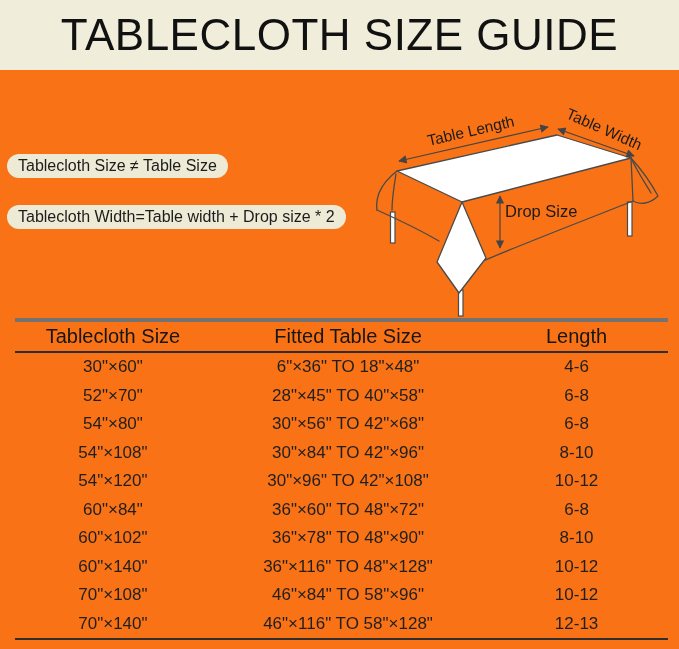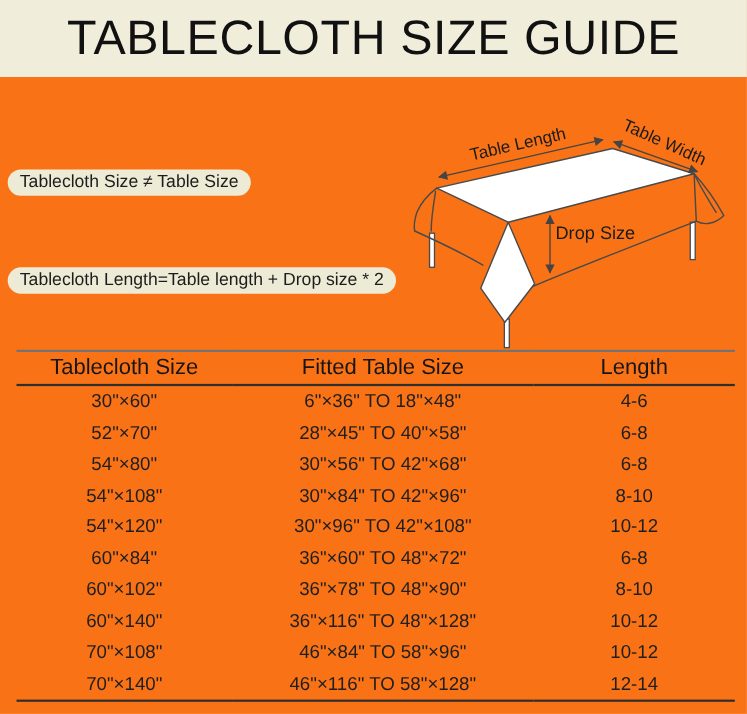--- a/index.html
+++ b/index.html
@@ -8,38 +8,38 @@
   .banner{position:absolute;left:0;top:0;width:679px;height:70px;background:#f0eeda;
           display:flex;align-items:center;justify-content:center;}
   .banner h1{margin:0;font-size:44px;font-weight:400;letter-spacing:0.5px;color:#111;white-space:nowrap;}
   .note{position:absolute;left:7px;height:24px;line-height:24px;background:#edebd5;
         border-radius:12px;padding:0 11px;font-size:16px;white-space:nowrap;color:#1c1c1c;}
   .note1{top:154px;}
   .note2{top:205px;}
   .note3{top:243px;}
   .diagram{position:absolute;left:372px;top:92px;width:307px;height:232px;}
   .tablewrap{position:absolute;left:15px;top:318px;width:653px;}
-  table.sizes{width:100%;border-collapse:collapse;border-top:2px solid #737373;border-bottom:2px solid #2e2e2e;}
+  table.sizes{width:100%;border-collapse:collapse;border-top:4px solid #737373;border-bottom:2px solid #2e2e2e;}
   table.sizes th{font-weight:400;font-size:20px;height:29px;border-bottom:2px solid #2e2e2e;
                  text-align:center;vertical-align:middle;color:#161616;padding:0;}
   table.sizes td{font-size:17px;height:28.5px;text-align:center;vertical-align:middle;
                  color:#1f1f1f;padding:0;}
   svg text{font-family:"Liberation Sans",sans-serif;fill:#1b1b1b;}
 </style>
 </head>
 <body>
 
 <div class="page">
 
   <div class="banner">
     <h1>TABLECLOTH SIZE GUIDE</h1>
   </div>
 
   <div class="note note1">Tablecloth Size ≠ Table Size</div>
-  <div class="note note3">Tablecloth Length=Table length + Drop size * 2</div>
+  <div class="note note2">Tablecloth Width=Table width + Drop size * 2</div>
 
   <svg class="diagram" viewBox="372 92 307 232" width="307" height="232">
     <defs>
       <marker id="ah" viewBox="0 0 10 10" refX="9" refY="5" markerWidth="9" markerHeight="7" orient="auto-start-reverse">
         <path d="M0,0 L10,5 L0,10 z" fill="#444"></path>
       </marker>
     </defs>
 
     <g stroke="#4a4a4a" stroke-width="1.2" fill="#ffffff">
       <rect x="390.5" y="212" width="4.5" height="31"></rect>
@@ -130,19 +130,19 @@
             <td>10-12</td>
           </tr>
           <tr>
             <td>70"×108"</td>
             <td>46"×84" TO 58"×96"</td>
             <td>10-12</td>
           </tr>
           <tr>
             <td>70"×140"</td>
             <td>46"×116" TO 58"×128"</td>
-            <td>12-14</td>
+            <td>12-13</td>
           </tr>
         </tbody>
     </table>
   </div>
 
 </div>
 
 </body></html>

